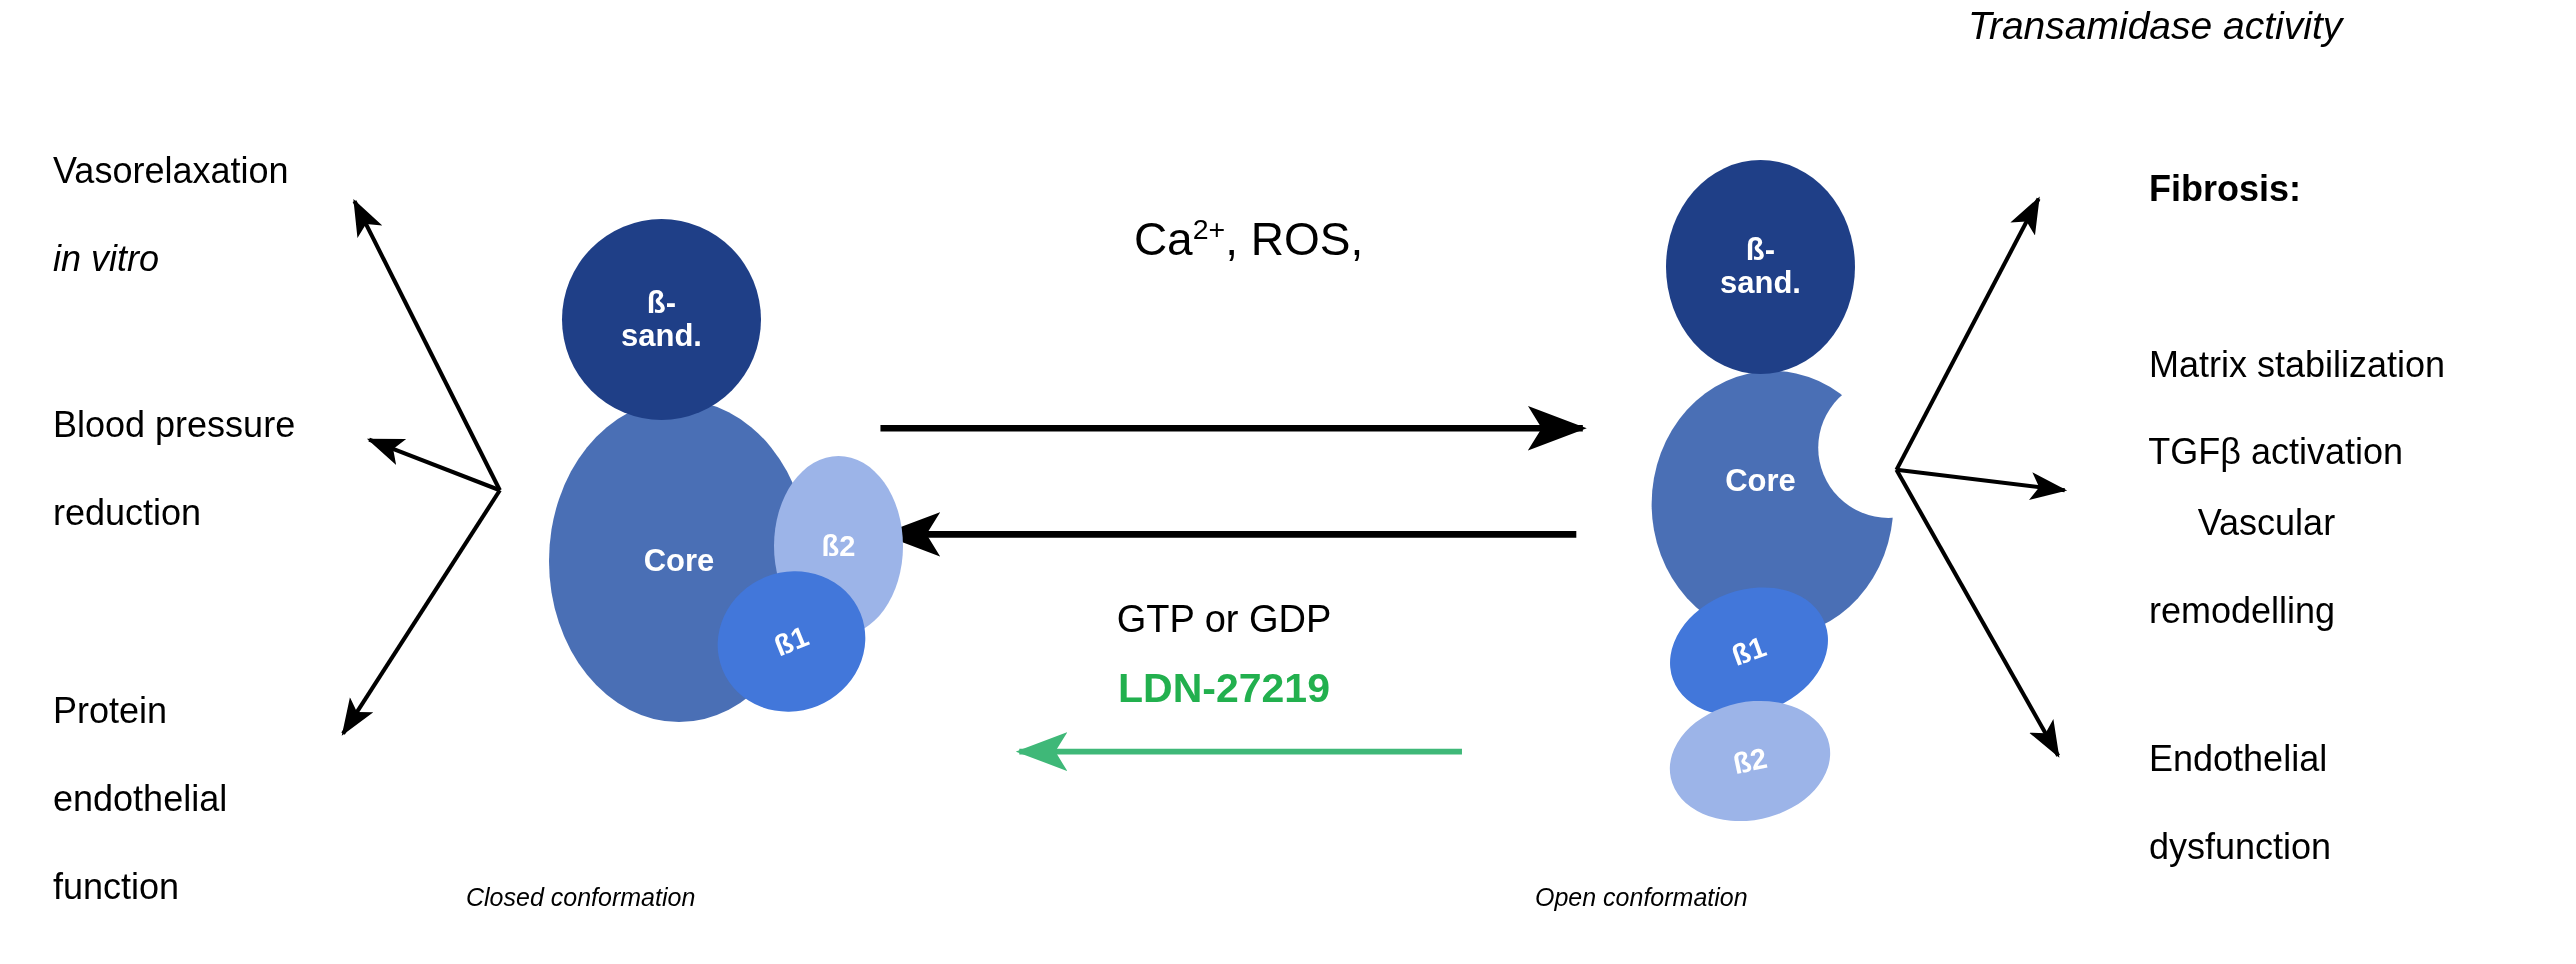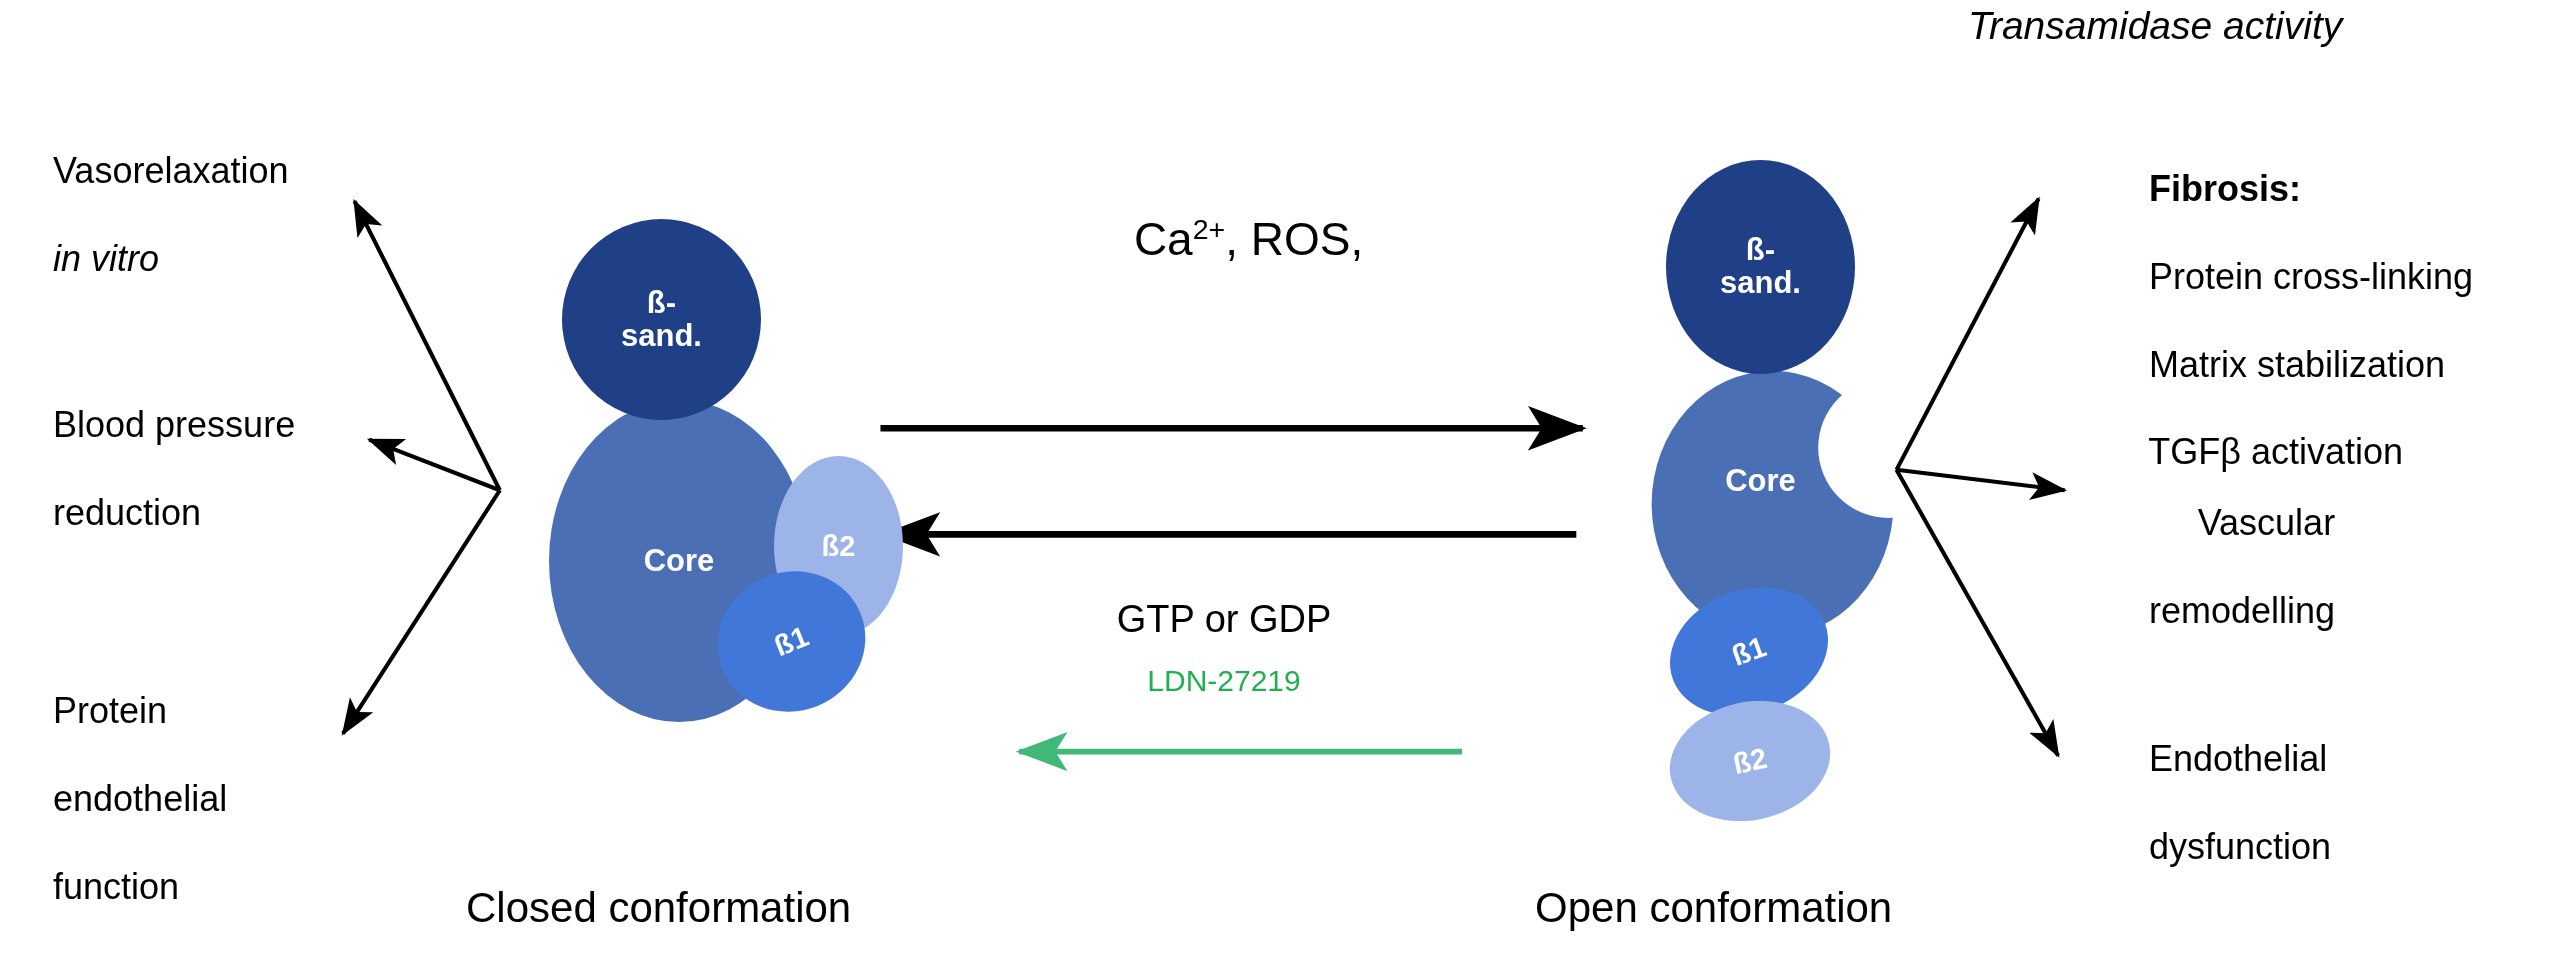--- a/index.html
+++ b/index.html
@@ -19,21 +19,22 @@
   .txt {
     position: absolute;
     white-space: pre;
     line-height: 1.22;
     font-size: 36px;
     color: #000;
   }
   .italic { font-style: italic; }
   .bold { font-weight: bold; margin-top: 28px; }
   .caption {
-    font-size: 42px;
+    font-style: italic;
+    font-size: 25px;
   }
   .title-italic {
     font-style: italic;
     font-size: 39px;
   }
   .center { text-align: center; }
 
   
   .blob {
     position: absolute;
@@ -52,22 +53,22 @@
   svg.layer {
     position: absolute;
     left: 0;
     top: 0;
     width: 2576px;
     height: 965px;
     overflow: visible;
     pointer-events: none;
   }
   .green-label {
-    font-weight: normal;
-    font-size: 30px;
+    font-weight: bold;
+    font-size: 41px;
   }
   sup { font-size: 0.62em; vertical-align: super; }
 </style>
 </head>
 <body>
 
 <div id="stage">
 
   <svg class="layer" viewBox="0 0 3154 1181" width="2576" height="965">
     <defs>
@@ -170,21 +171,21 @@
 
     <div class="blob" style="left:1666px; top:160px; width:189px; height:214px; background:#1F3F87;">
       <span><span>ß-</span><br><span>sand.</span></span>
     </div>
 
     <div class="txt caption" style="left:1535px; top:882px;">Open conformation</div>
   </div>
 
   <div class="txt" style="left:2109px; top:123px;">
     <span class="bold">Fibrosis:</span><br>
-    <span>Protein cross-linking</span><br>
+    <br>
     <span>Matrix stabilization</span><br>
     <span>TGFβ activation</span>
   </div>
 
   <div class="txt" style="left:2109px; top:457px;text-align:right;">
     <span>Vascular</span><br>
     <span>remodelling</span>
   </div>
 
   <div class="txt" style="left:2109px; top:693px;">

